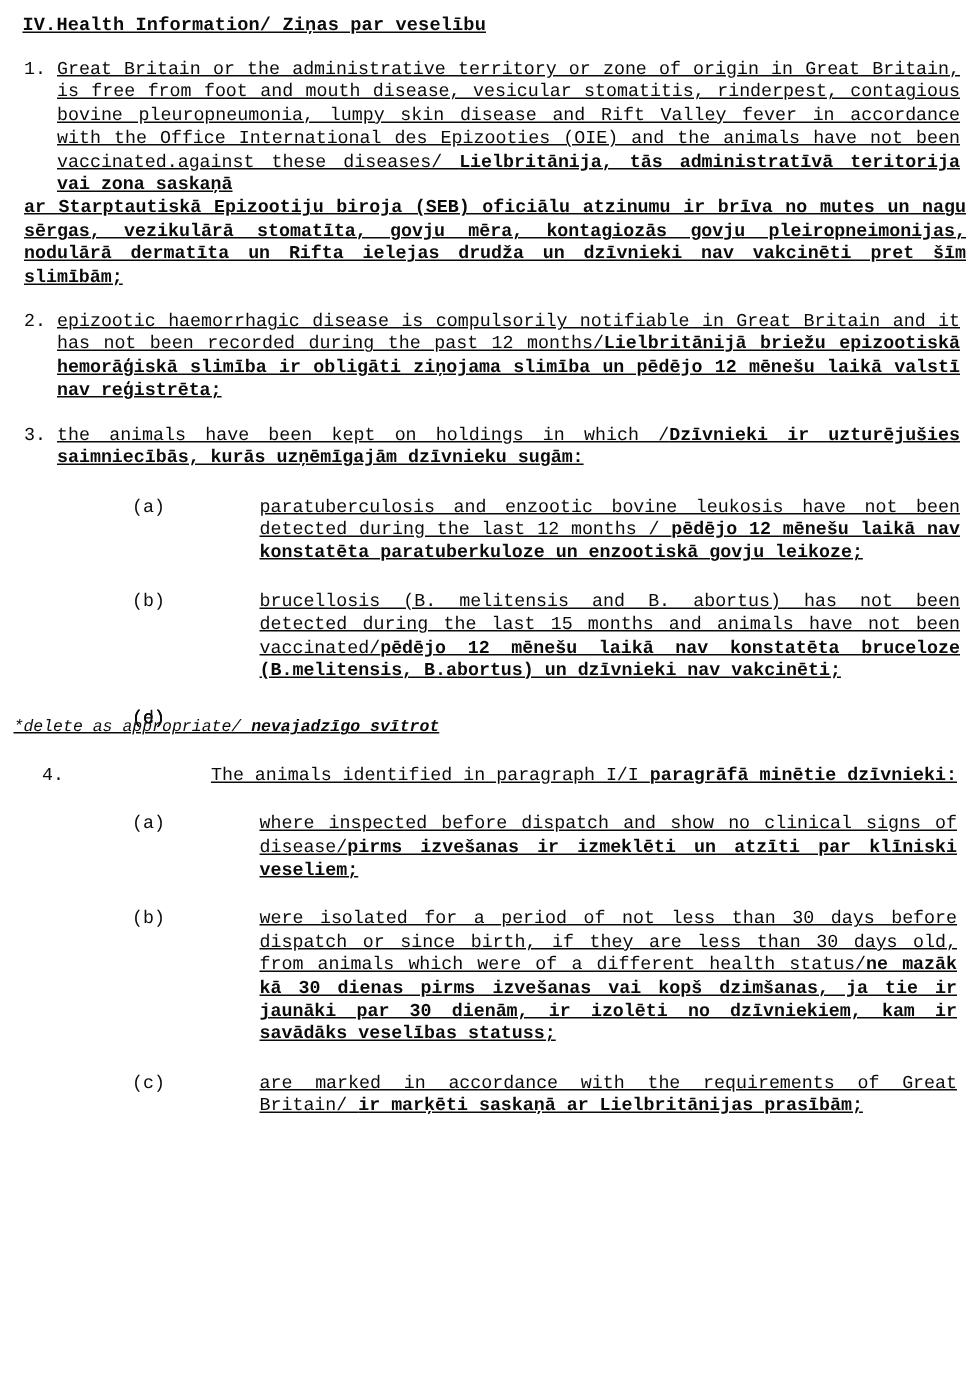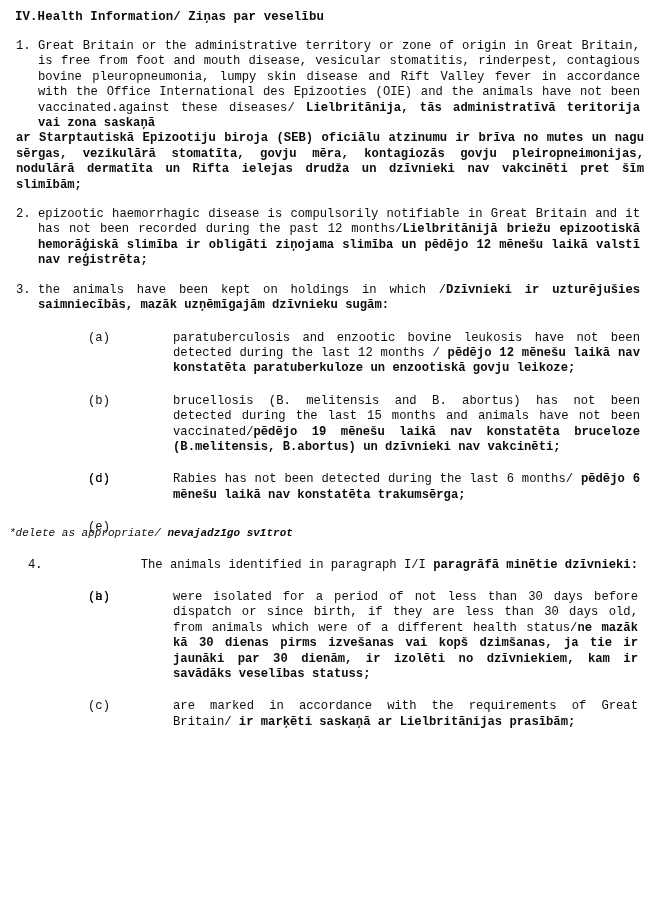--- a/index.html
+++ b/index.html
@@ -16,20 +16,21 @@
     color: #0b0b0b;
     -webkit-font-smoothing: none;
   }
 
   .page {
     position: relative;
     width: 650px;
     height: 912px;
     box-sizing: border-box;
     padding: 6px 6px 0 6px;
+    text-decoration: underline;
   }
 
   
   .heading {
     font-size: 12.4px;
     font-weight: bold;
     letter-spacing: 0.1px;
     margin: 3px 0 0 9px;
     line-height: 16px;
     white-space: nowrap;
@@ -154,54 +155,51 @@
           <div class="para">
             <span>epizootic haemorrhagic disease is compulsorily notifiable in Great Britain and it has not been recorded during the past 12 months/</span><b>Lielbritānijā briežu epizootiskā hemorāģiskā slimība ir obligāti ziņojama slimība un pēdējo 12 mēnešu laikā valstī nav reģistrēta;</b>
           </div>
         </div>
       </li>
 
       <li class="numitem">
         <span class="num">3.</span>
         <div class="body">
           <div class="para">
-            <span>the animals have been kept on holdings in which /</span><b>Dzīvnieki ir uzturējušies saimniecībās, mazāk uzņēmīgajām dzīvnieku sugām:</b>
+            <span>the animals have been kept on holdings in which /</span><b>Dzīvnieki ir uzturējušies saimniecībās, kurās uzņēmīgajām dzīvnieku sugām:</b>
           </div>
         </div>
       </li>
 
     </ul>
   </div>
 
   <div class="sublist-top">
     <ul class="letterlist">
 
       <li class="letteritem">
         <span class="letter">(a)</span>
         <div class="ltext">
           <span>paratuberculosis and enzootic bovine leukosis have not been detected during the last 12 months / </span><b>pēdējo 12 mēnešu laikā nav konstatēta paratuberkuloze un enzootiskā govju leikoze;</b>
         </div>
       </li>
 
       <li class="letteritem">
         <span class="letter">(b)</span>
         <div class="ltext">
-          <span>brucellosis (B. melitensis and B. abortus) has not been detected during the last 15 months and animals have not been vaccinated/</span><b>pēdējo 19 mēnešu laikā nav konstatēta bruceloze (B.melitensis, B.abortus) un dzīvnieki nav vakcinēti;</b>
+          <span>brucellosis (B. melitensis and B. abortus) has not been detected during the last 15 months and animals have not been vaccinated/</span><b>pēdējo 12 mēnešu laikā nav konstatēta bruceloze (B.melitensis, B.abortus) un dzīvnieki nav vakcinēti;</b>
         </div>
       </li>
 
       <li class="letteritem">
         <span class="letter">(c)</span>
       </li>
 
       <li class="letteritem">
         <span class="letter">(d)</span>
-        <div class="ltext">
-          <span>Rabies has not been detected during the last 6 months/ </span><b>pēdējo 6 mēnešu laikā nav konstatēta trakumsērga;</b>
-        </div>
       </li>
 
       <li class="letteritem">
         <span class="letter">(e)</span>
       </li>
 
     </ul>
   </div>
 
   <div class="delete-note">
@@ -219,20 +217,23 @@
         </div>
       </li>
     </ul>
   </div>
 
   <div class="sublist-bot">
     <ul class="letterlist">
 
       <li class="letteritem">
         <span class="letter">(a)</span>
+        <div class="ltext">
+          <span>where inspected before dispatch and show no clinical signs of disease/</span><b>pirms izvešanas ir izmeklēti un atzīti par klīniski veseliem;</b>
+        </div>
       </li>
 
       <li class="letteritem">
         <span class="letter">(b)</span>
         <div class="ltext">
           <span>were isolated for a period of not less than 30 days before dispatch or since birth, if they are less than 30 days old, from animals which were of a different health status/</span><b>ne mazāk kā 30 dienas pirms izvešanas vai kopš dzimšanas, ja tie ir jaunāki par 30 dienām, ir izolēti no dzīvniekiem, kam ir savādāks veselības statuss;</b>
         </div>
       </li>
 
       <li class="letteritem">

